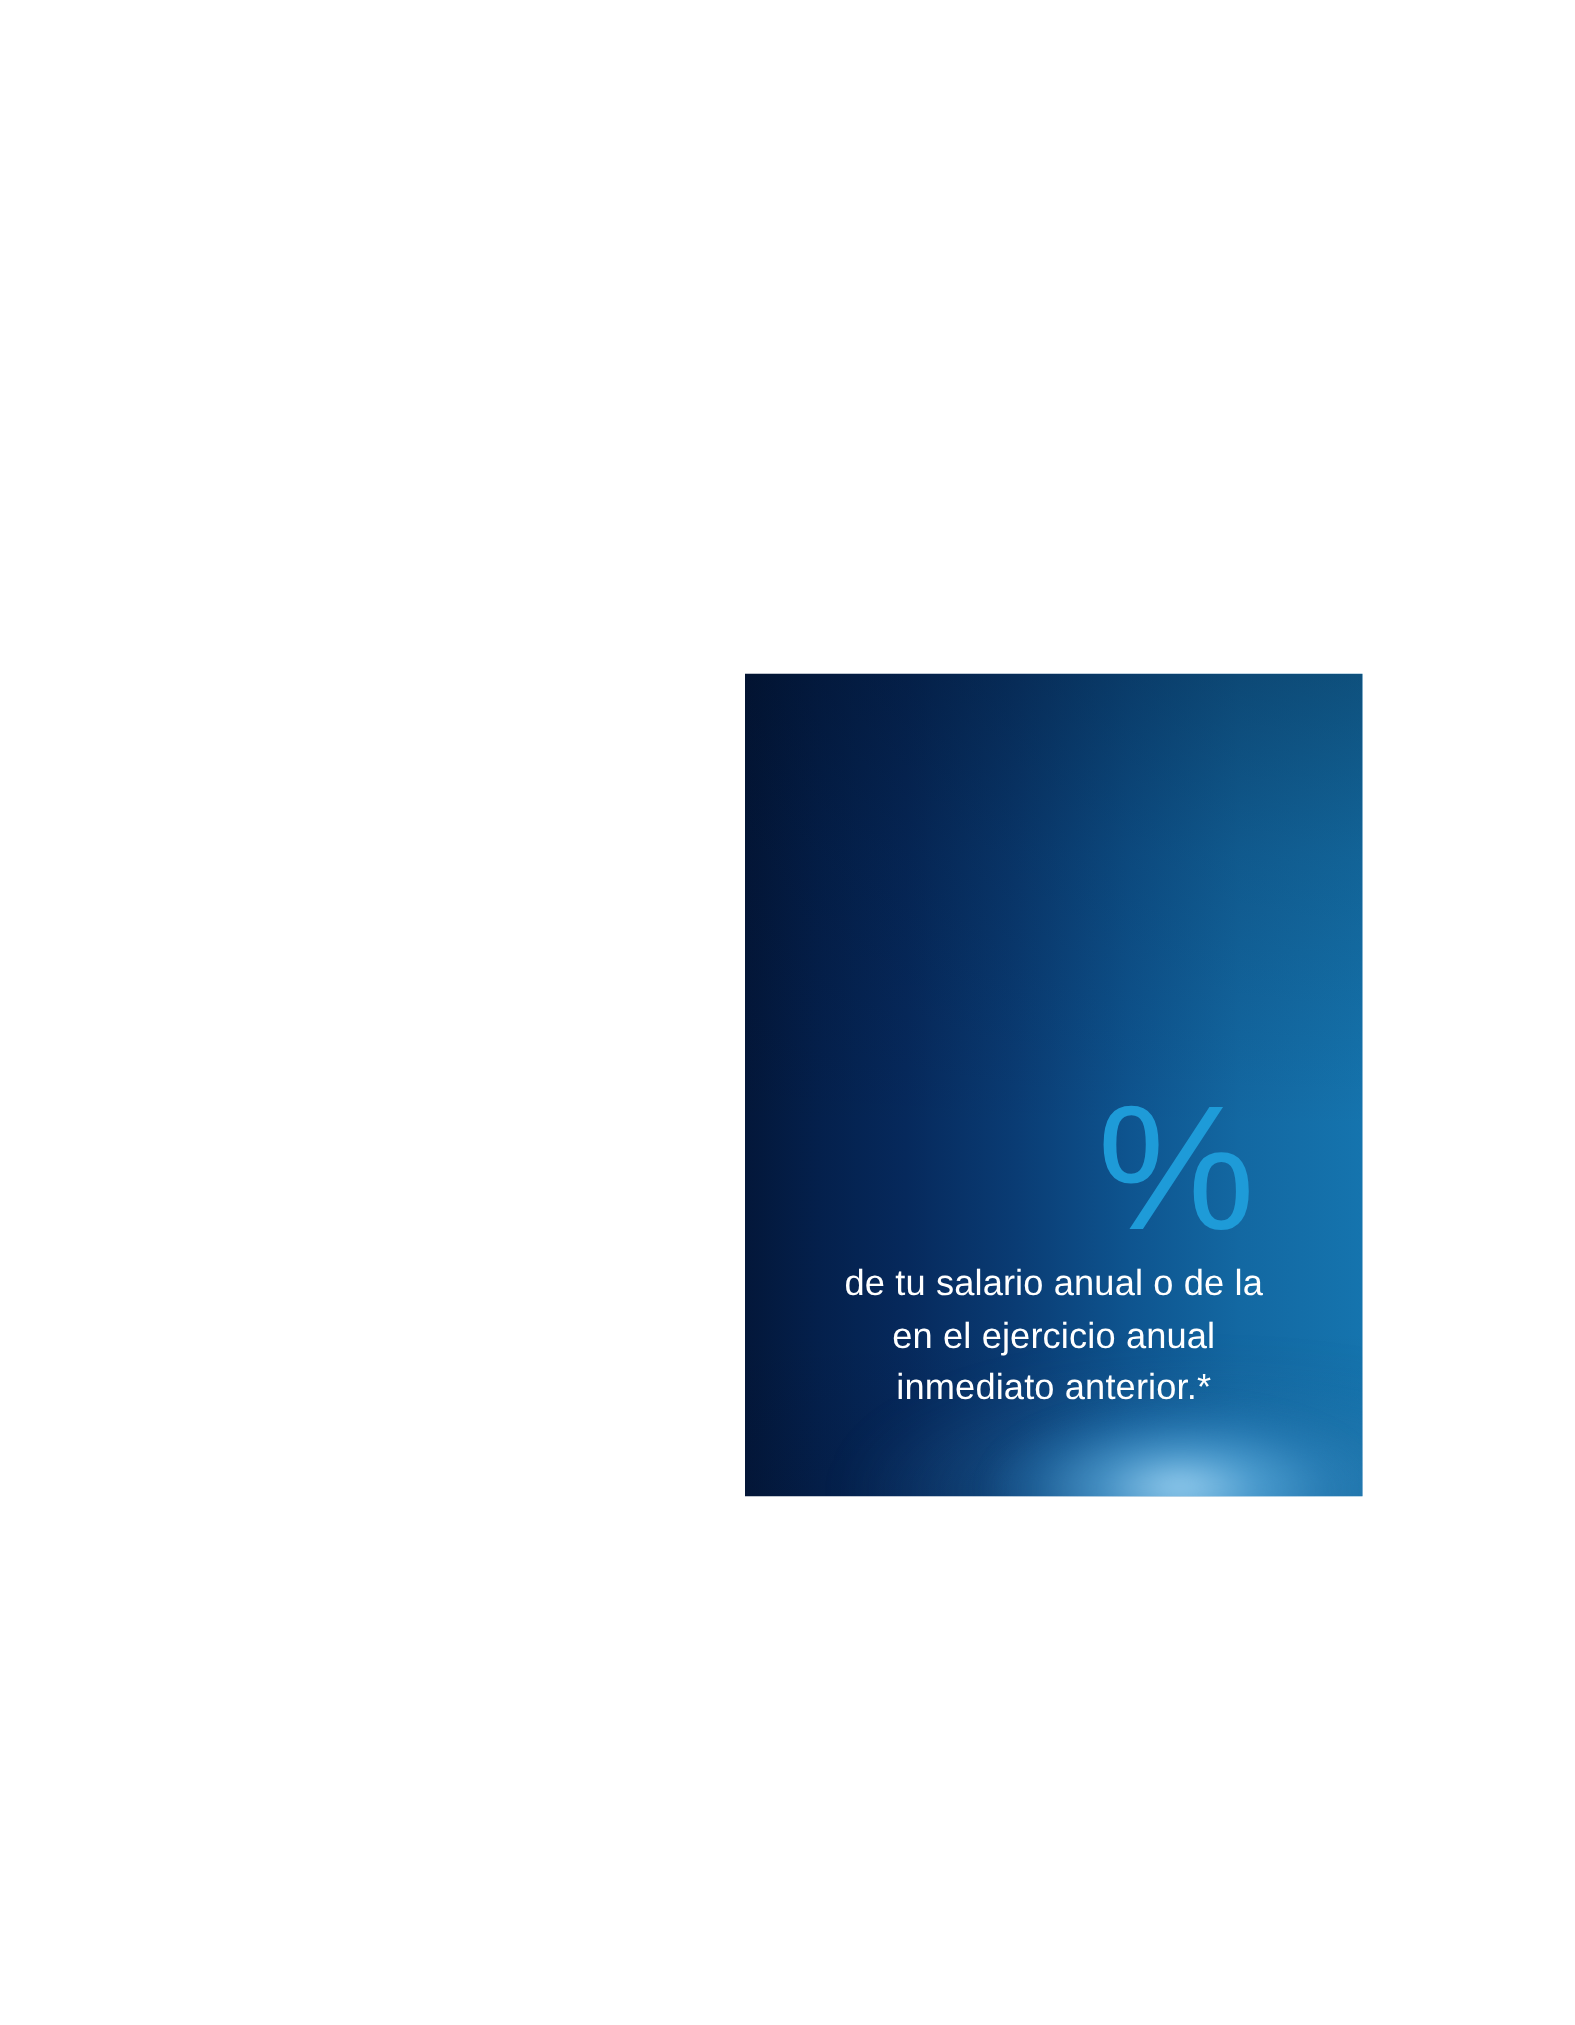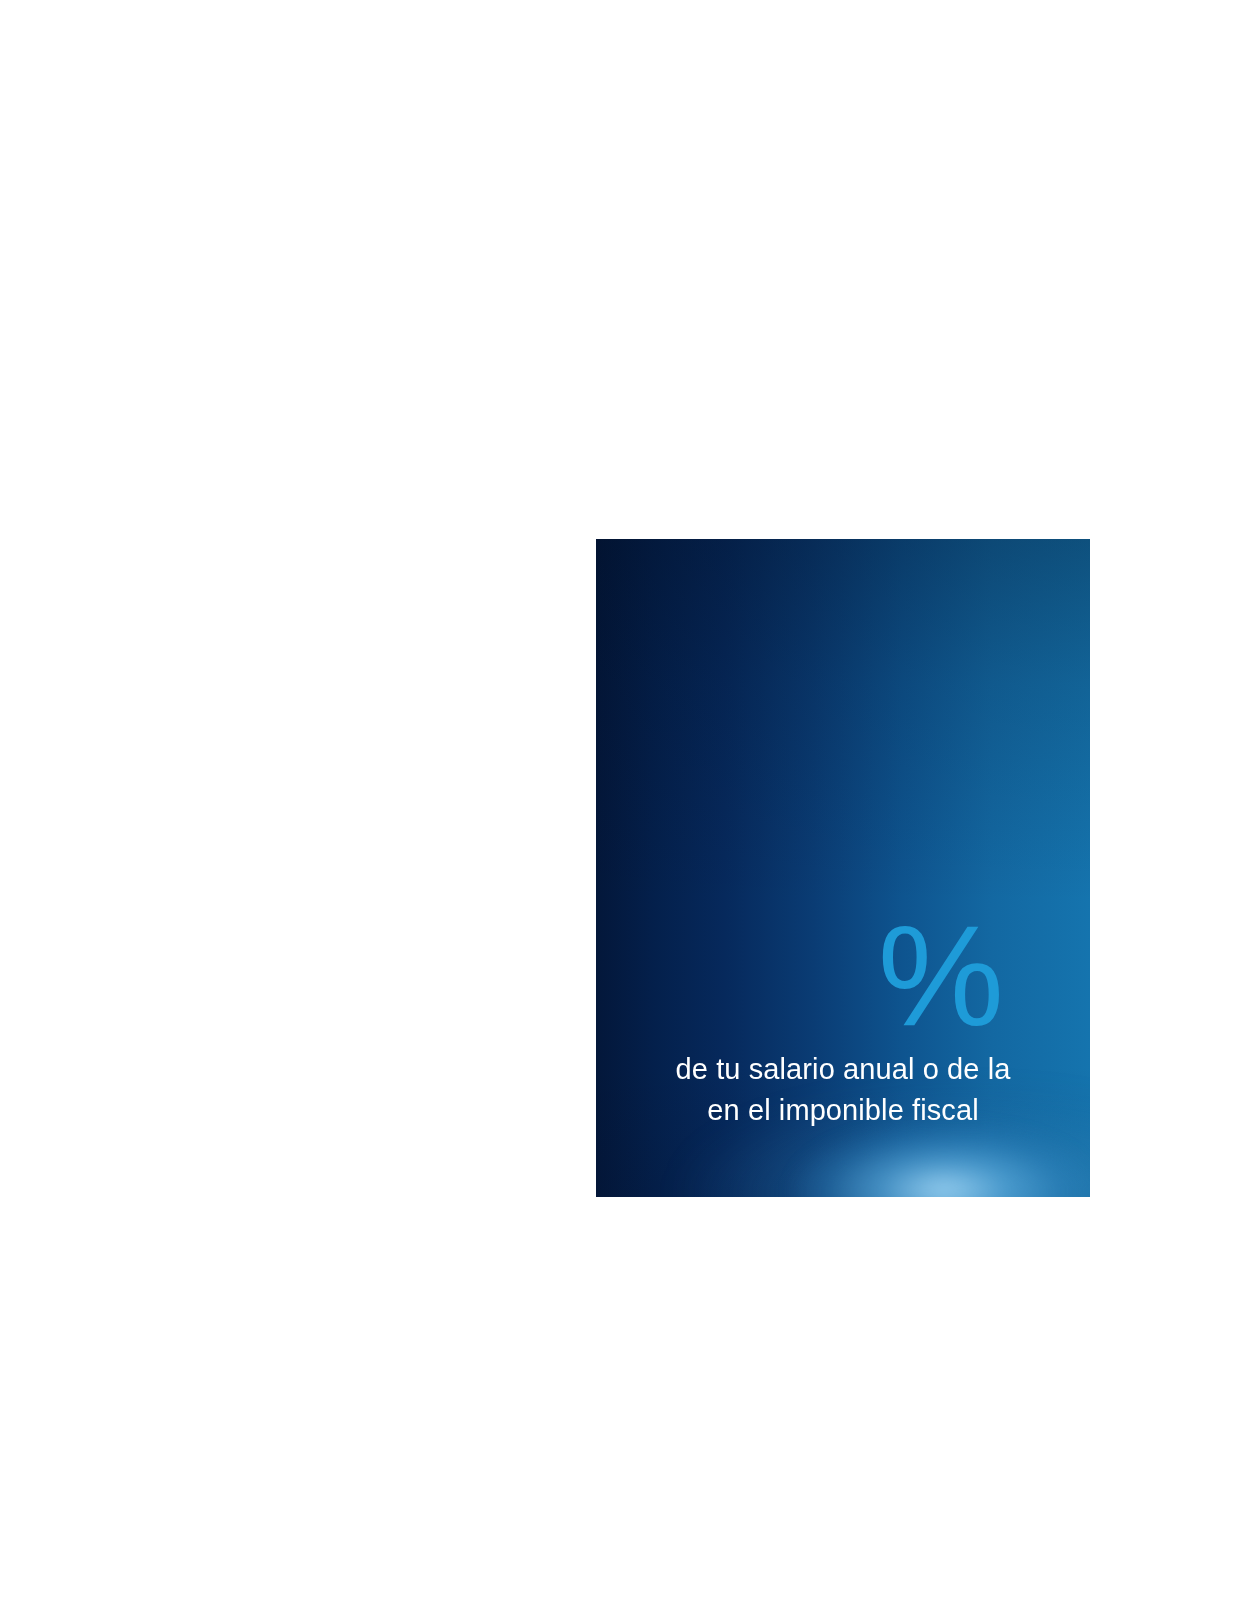--- a/index.html
+++ b/index.html
@@ -155,19 +155,20 @@
     <div id="panel-bottom-glow"></div>
 
     <div id="panel-content">
 
       <div id="percent-figure">
         <span id="percent-symbol">%</span>
       </div>
 
       <p id="panel-caption">
         <span class="caption-line">de tu salario anual o de la</span>
-        <span class="caption-line">en el imponible fiscal</span>
+        <span class="caption-line">en el ejercicio anual</span>
+        <span class="caption-line">inmediato anterior.*</span>
       </p>
 
     </div>
   </section>
 
 </div>
 
 </body></html>

